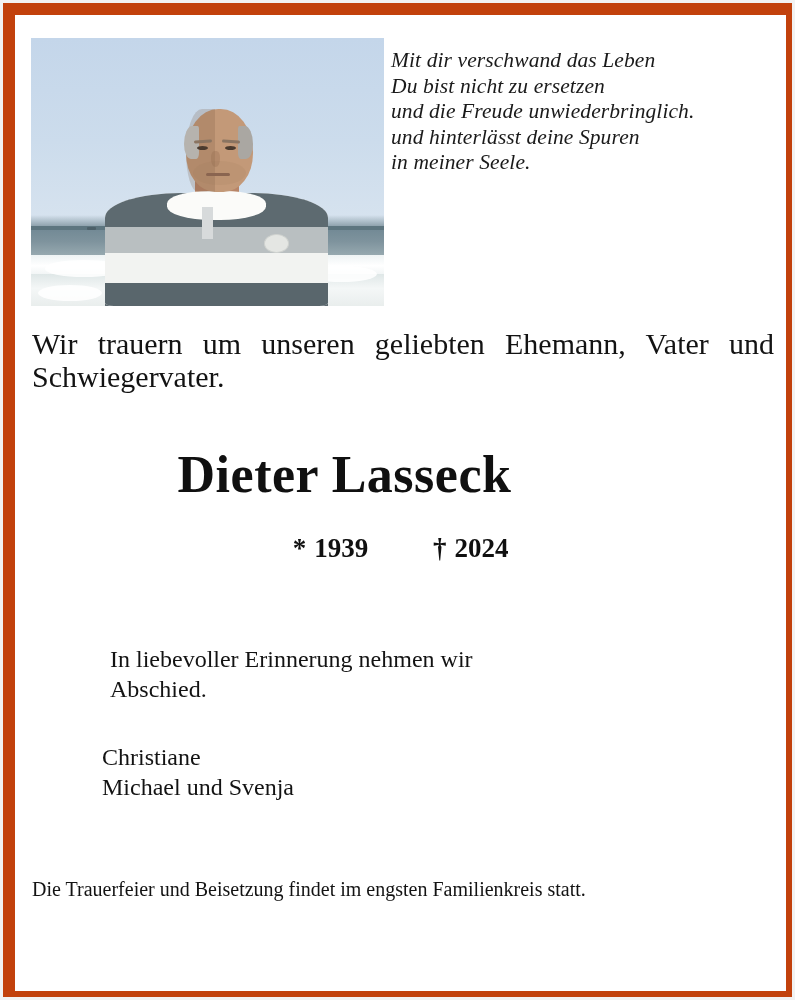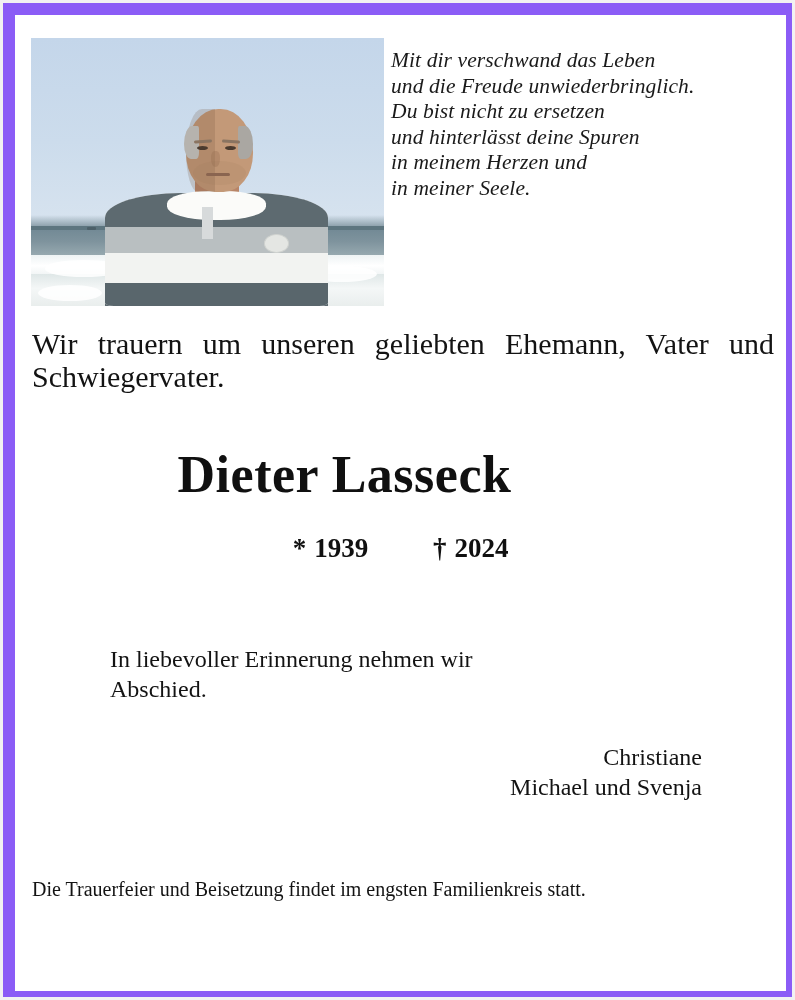--- a/index.html
+++ b/index.html
@@ -22,21 +22,21 @@
   }
 
   
   .frame {
     position: absolute;
     left: 3px;
     top: 3px;
     width: 789px;
     height: 994px;
     box-sizing: border-box;
-    background: #8b5cf6;
+    background: #c2410c;
   }
 
   .card {
     position: absolute;
     left: 12px;
     top: 12px;
     width: 771px;
     height: 976px;
     box-sizing: border-box;
     background: #ffffff;
@@ -340,21 +340,20 @@
   }
 
   .survivors {
     position: absolute;
     left: 87px;
     top: 727px;
     width: 600px;
     font-size: 24px;
     line-height: 30px;
     color: #131313;
-    text-align: right;
   }
 
   .footer-note {
     position: absolute;
     left: 17px;
     top: 861px;
     width: 742px;
     font-size: 20px;
     line-height: 26px;
     color: #131313;
@@ -401,24 +400,23 @@
           <div class="eye-l"></div>
           <div class="eye-r"></div>
           <div class="nose"></div>
           <div class="cheek-shadow"></div>
           <div class="mouth"></div>
         </div>
       </div>
 
       <div class="poem">
         <div>Mit dir verschwand das Leben</div>
+        <div>Du bist nicht zu ersetzen</div>
         <div>und die Freude unwiederbringlich.</div>
-        <div>Du bist nicht zu ersetzen</div>
         <div>und hinterlässt deine Spuren</div>
-        <div>in meinem Herzen und</div>
         <div>in meiner Seele.</div>
       </div>
 
       <div class="lead">Wir trauern um unseren geliebten Ehemann, Vater und Schwiegervater.</div>
 
       <div class="name">Dieter Lasseck</div>
 
       <div class="dates">
         <span class="birth">
           <span class="sym">*</span><span>1939</span>

